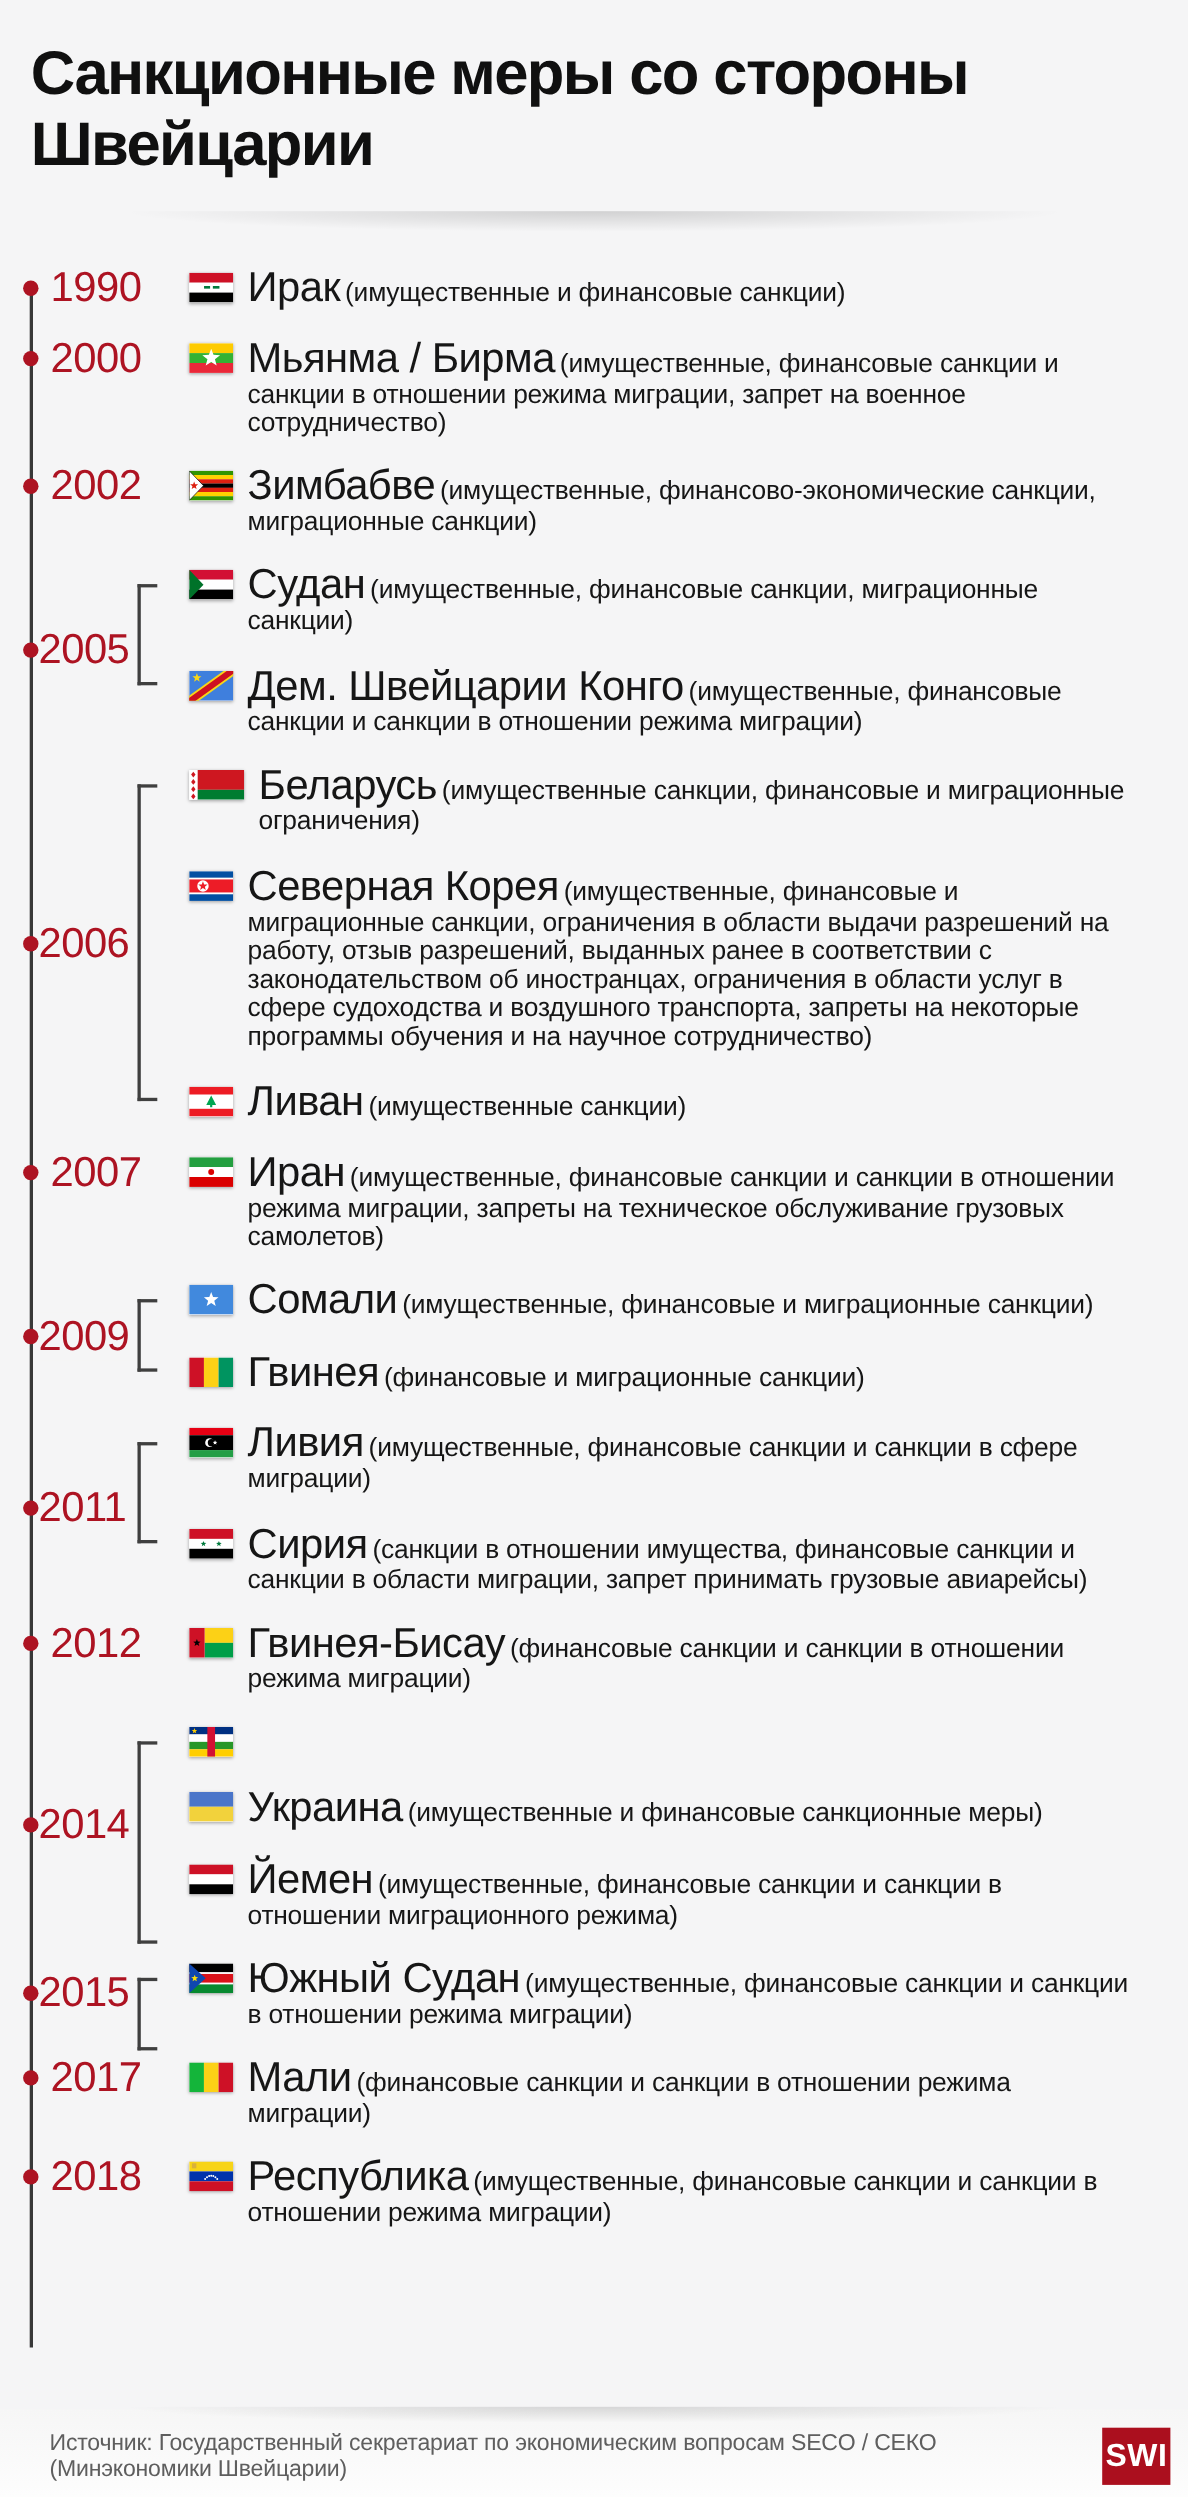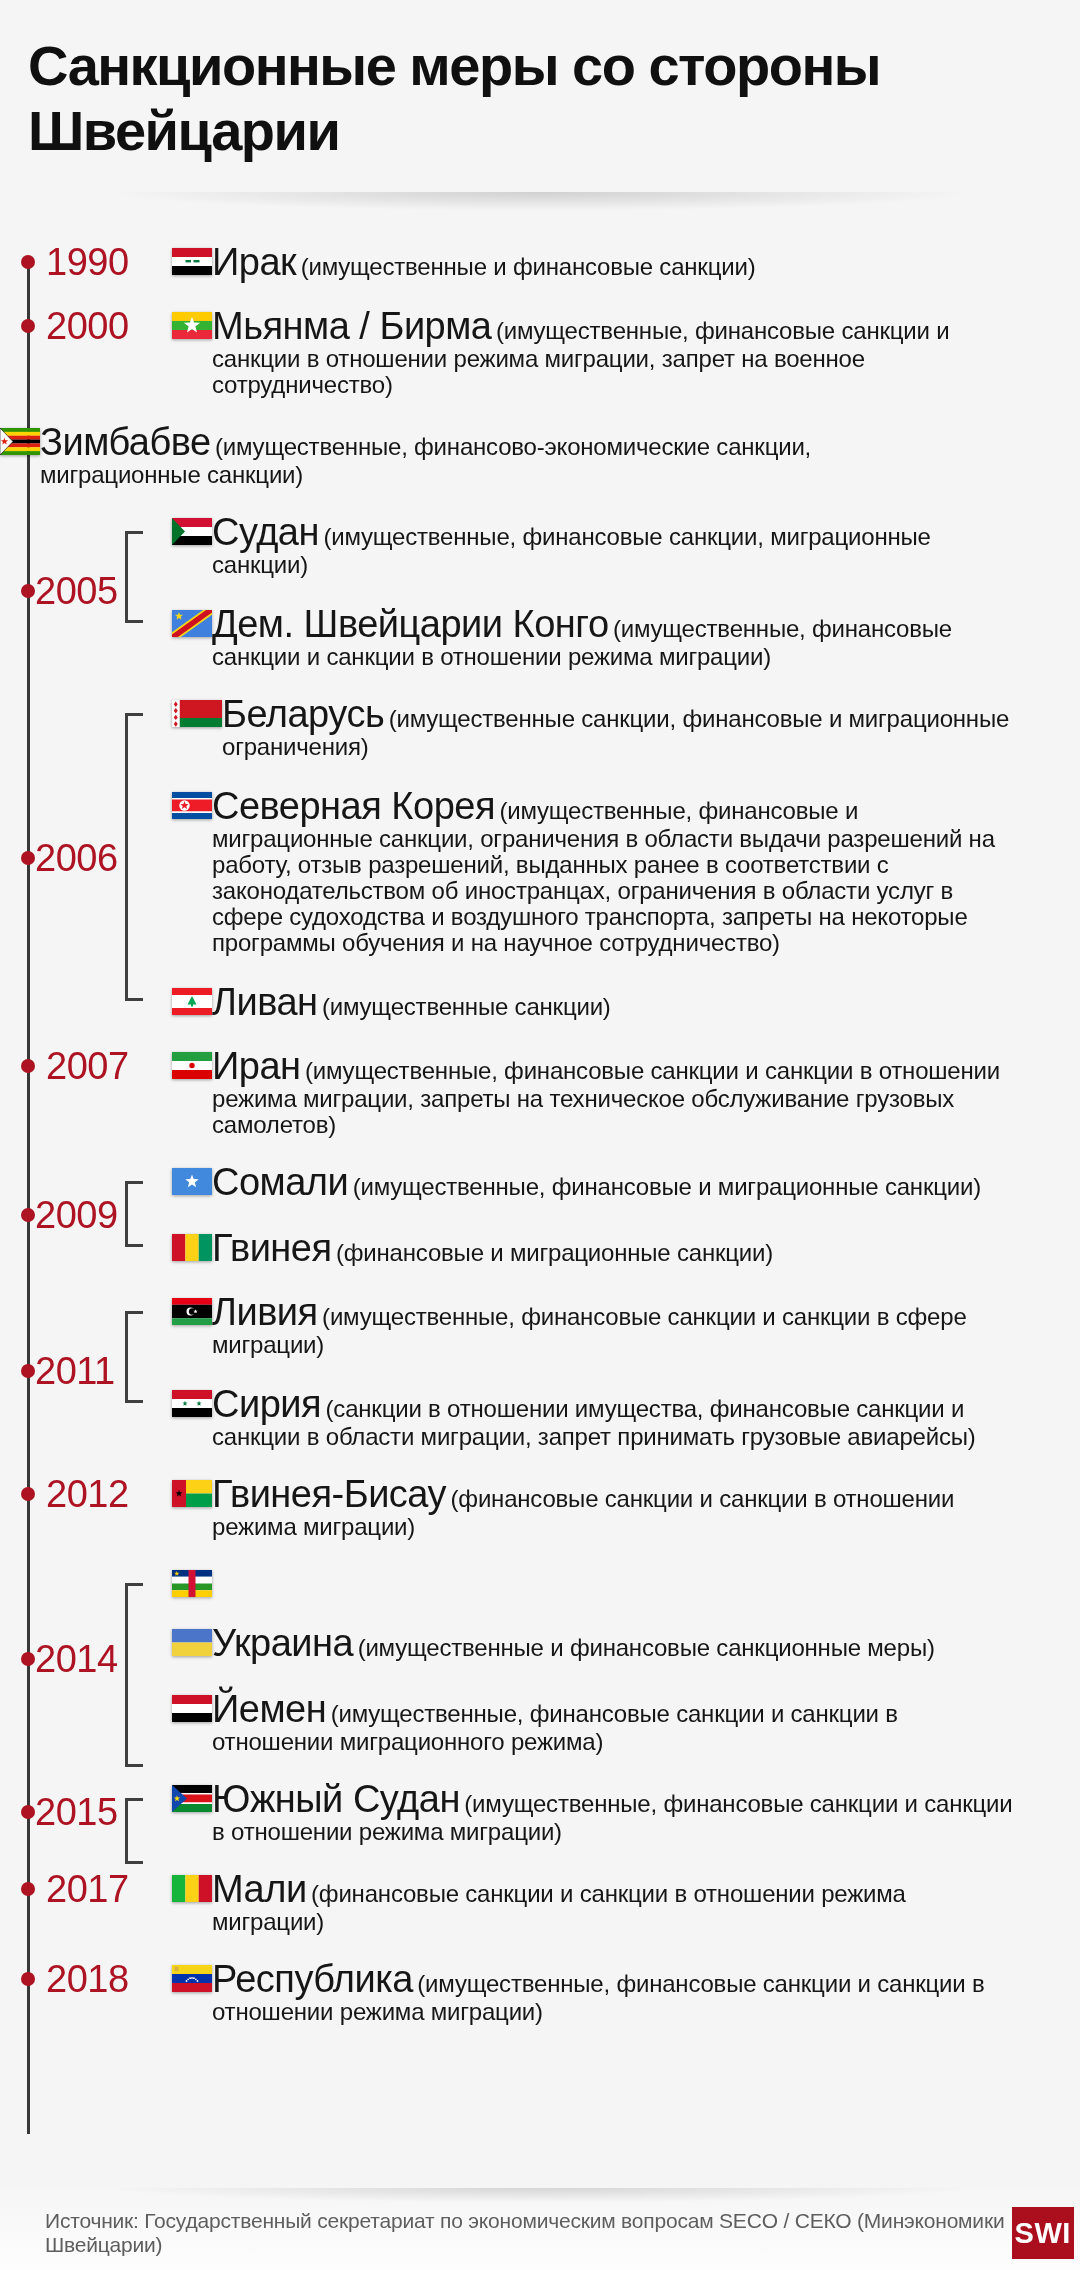--- a/index.html
+++ b/index.html
@@ -37,33 +37,33 @@
   .single .year{ display:inline-block; margin-left:46px; }
   .multi .year{
     position:absolute; left:35px; top:50%; transform:translateY(-50%);
     background:#f5f5f6; padding:2px 6px 2px 0; z-index:2;
   }
   .bracket{
     position:absolute; left:125px; width:18px; z-index:1;
     border-left:3px solid #3f3f3f; border-top:3px solid #3f3f3f; border-bottom:3px solid #3f3f3f;
   }
   .entries{ flex:1; min-width:0; }
-  .entry{ display:flex; align-items:flex-start; margin-bottom:26px; }
+  .entry{ display:flex; align-items:flex-start; gap:13px; margin-bottom:26px; }
   .entry:last-child{ margin-bottom:0; }
   .flag{ flex:none; margin-top:6px; font-size:0; box-shadow:0 1px 3px rgba(0,0,0,.35); }
   .flag svg{ display:block; }
   .txt{ max-width:810px; color:#161616; }
   .country{ font-size:38px; line-height:40px; font-weight:400; letter-spacing:-0.5px; }
   .details{ font-size:24px; line-height:26px; font-weight:400; letter-spacing:-0.2px; }
   
   .footer{
     position:absolute; left:0; right:0; bottom:0; height:80px;
     background:linear-gradient(#f6f6f6,#fdfdfd);
     display:flex; align-items:center; justify-content:space-between;
-    padding:6px 6px 0 45px;
+    padding:6px 16px 0 45px;
   }
   .footer::before{
     content:""; position:absolute; top:-2px; left:0; right:0; height:20px;
     background:radial-gradient(55% 100% at 50% 0, rgba(0,0,0,.13), rgba(0,0,0,0) 72%);
   }
   .source{ font-size:21px; color:#5e5e5e; letter-spacing:-0.2px; }
   .swi{
     width:70px; height:52px; background:#ab0f1e; color:#fff;
     display:flex; align-items:center; justify-content:center;
     font-size:29px; font-weight:700; letter-spacing:0.5px;
@@ -108,20 +108,21 @@
                 <rect y="9" width="40" height="9" fill="#34b233"></rect>
                 <rect y="18" width="40" height="9" fill="#ea2839"></rect>
                 <polygon points="20.00,5.00 22.10,10.61 28.08,10.87 23.40,14.60 25.00,20.38 20.00,17.07 15.00,20.38 16.60,14.60 11.92,10.87 17.90,10.61" fill="#fff"></polygon>
               </svg>
             </span>
             <p class="txt"><span class="country">Мьянма / Бирма</span> <span class="details">(имущественные, финансовые санкции и санкции в отношении режима миграции, запрет на военное сотрудничество)</span></p>
           </div>
         </div>
       </section>
       <section class="group single">
+        <div class="year-col"><span class="dot"></span><span class="year">2002</span></div>
         <div class="entries">
           <div class="entry">
             <span class="flag">
               <svg width="40" height="27" viewBox="0 0 40 27" preserveAspectRatio="none">
                 <rect y="0.00" width="40" height="3.96" fill="#319400"></rect>
                 <rect y="3.86" width="40" height="3.96" fill="#ffd200"></rect>
                 <rect y="7.71" width="40" height="3.96" fill="#de2010"></rect>
                 <rect y="11.57" width="40" height="3.96" fill="#000"></rect>
                 <rect y="15.43" width="40" height="3.96" fill="#de2010"></rect>
                 <rect y="19.29" width="40" height="3.96" fill="#ffd200"></rect>

